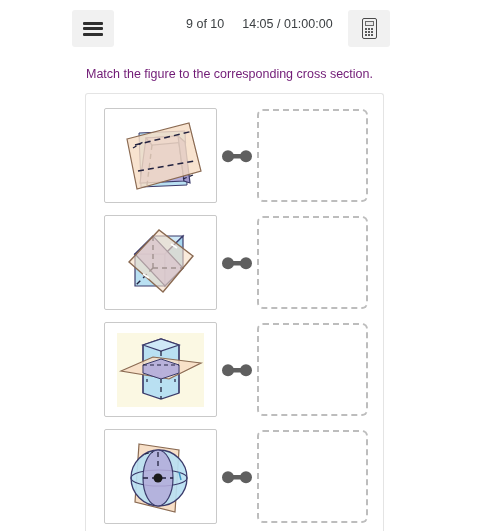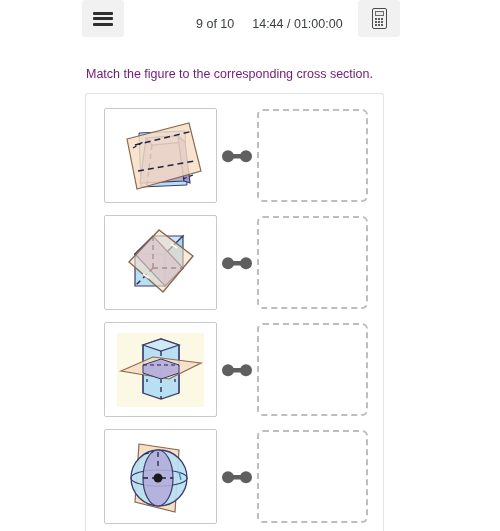--- a/index.html
+++ b/index.html
@@ -13,23 +13,22 @@
     overflow: hidden;
     font-family: "Liberation Sans", sans-serif;
     color: #3c4043;
     position: relative;
   }
 
   
   .toolbar {
     height: 47px;
     display: flex;
-    align-items: flex-start;
+    align-items: flex-end;
     position: relative;
-    margin-left: 10px;
   }
   .icon-btn {
     width: 42px;
     height: 37px;
     background: #f1f1f1;
     border-radius: 3px;
     display: flex;
     align-items: center;
     justify-content: center;
     flex: none;
@@ -134,21 +133,21 @@
   <button class="icon-btn btn-menu">
     <span class="hamburger">
       <i></i>
         <i></i>
         <i></i>
     </span>
   </button>
 
   <div class="status">
     <span>9 of 10</span>
-    <span>14:44 / 01:00:00</span>
+    <span>14:05 / 01:00:00</span>
   </div>
 
   <button class="icon-btn btn-calc">
     <span class="calc-icon">
       <span class="calc-screen"></span>
       <span class="calc-keys">
         <span></span>
           <span></span>
           <span></span>
         <span></span>

